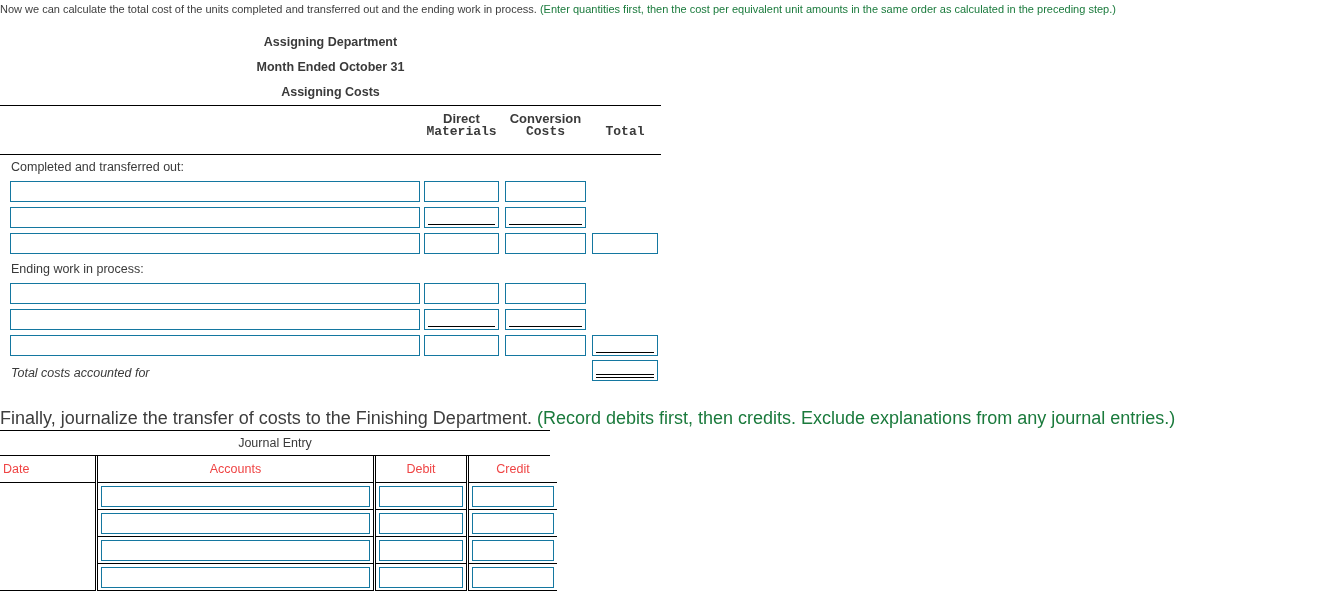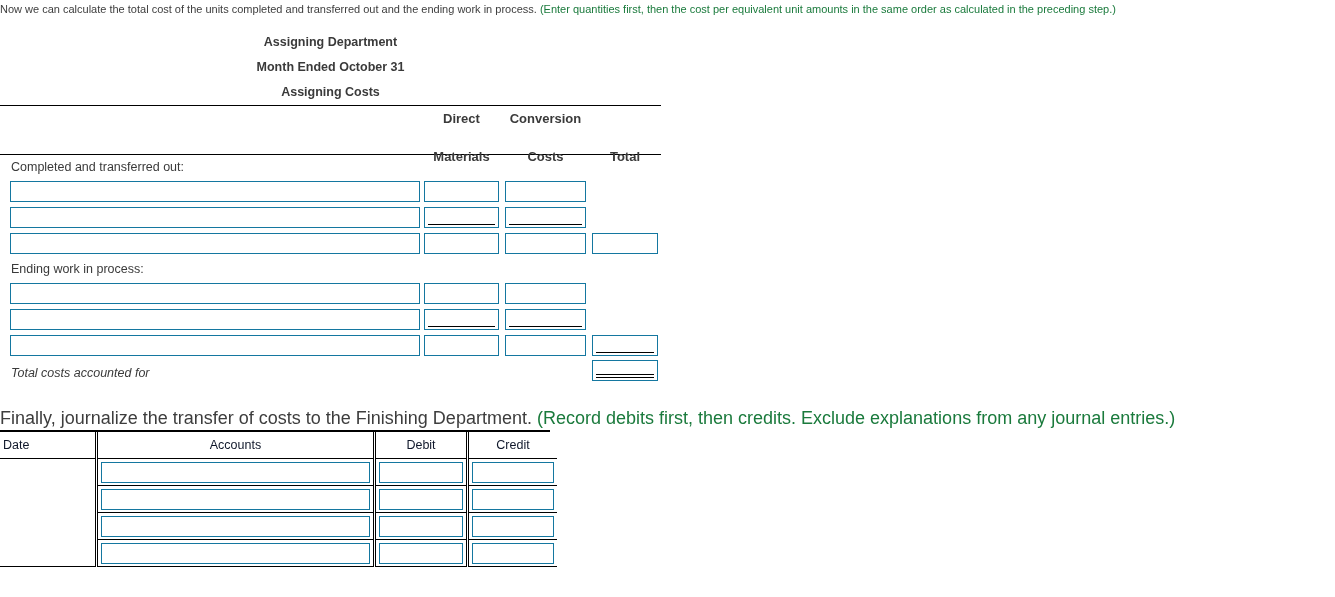--- a/index.html
+++ b/index.html
@@ -60,21 +60,21 @@
     text-align: center;
     font-weight: bold;
     font-size: 13px;
     color: #3a3a3a;
     line-height: 25px;
   }
   .ch-dm   { left: 424px; width: 75px; }
   .ch-cc   { left: 505px; width: 81px; }
   .ch-tot  { left: 592px; width: 66px; }
   .r1 { top: 0px; }
-  .r2 { top: 38px; }
+  .r2 { top: 13px; font-family: Liberation Mono, monospace; }
 
   .section-label {
     font-weight: normal;
     font-size: 12.5px;
     color: #3a3a3a;
     height: 24px;
     line-height: 24px;
     padding-left: 11px;
   }
 
@@ -169,21 +169,21 @@
   }
   table.jtable {
     border-collapse: collapse;
     width: 548px;
     table-layout: fixed;
     margin: 0;
   }
   table.jtable th {
     font-size: 12.5px;
     font-weight: normal;
-    color: #0f172a;
+    color: #ef4444;
     height: 26px;
     border-bottom: 1.6px solid #000;
     text-align: center;
     padding: 0;
   }
   table.jtable th.date-h {
     text-align: left;
     padding-left: 3px;
     border-right: 3px double #000;
   }
@@ -330,20 +330,21 @@
     <div class="cell c-tot double">
         <span class="val"></span>
       </div>
   </div>
 </div>
 
 <div id="journal-intro"><span>Finally, journalize the transfer of costs to the Finishing Department. </span><span class="hint">(Record debits first, then credits. Exclude explanations from any journal entries.)</span></div>
 
 <div id="journal-block">
   <div class="j-rule"></div>
+  <div class="j-title">Journal Entry</div>
   <div class="j-rule"></div>
 
   <table class="jtable">
     <thead>
       <tr>
         <th class="date-h col-date">Date</th>
         <th class="acc-h col-acc">Accounts</th>
         <th class="deb-h col-deb">Debit</th>
         <th class="col-cred">Credit</th>
       </tr>

